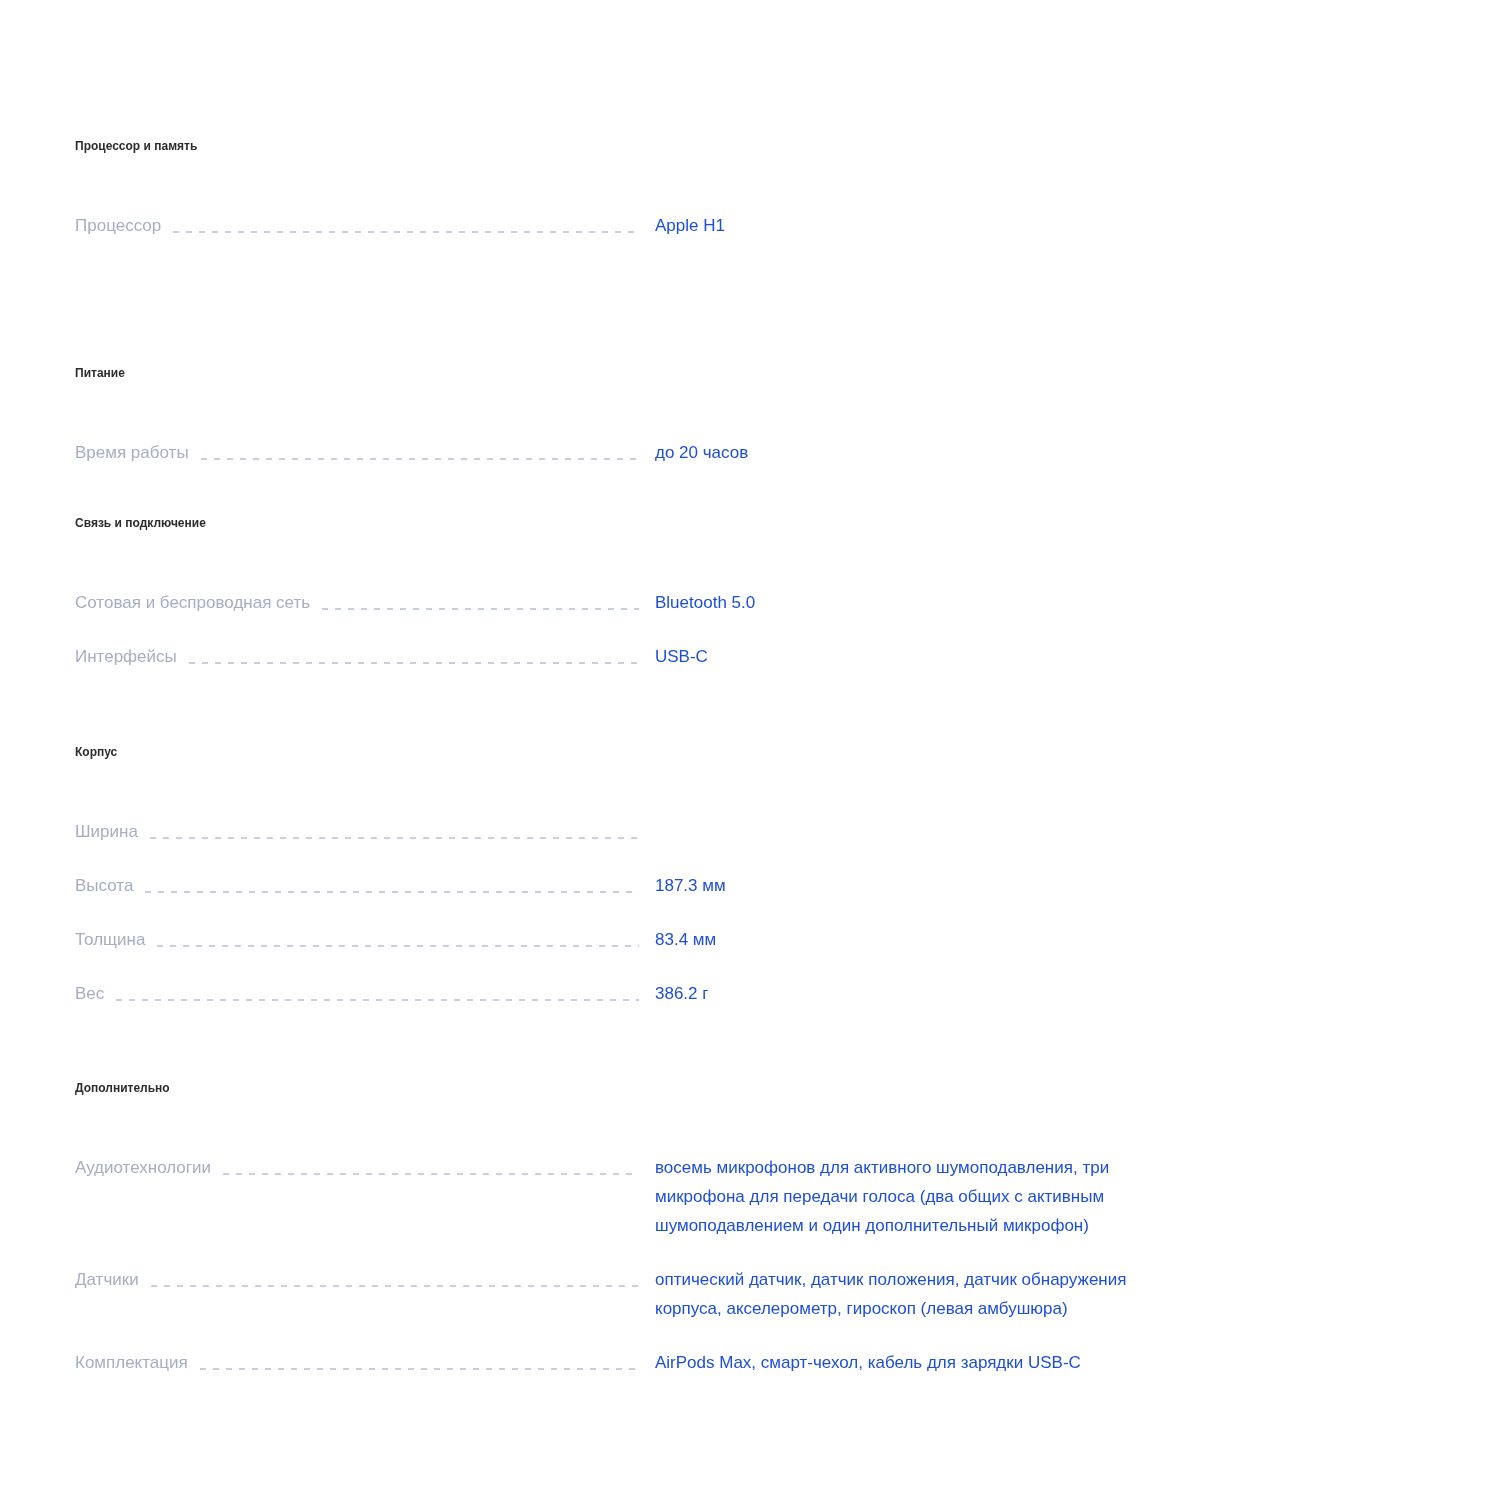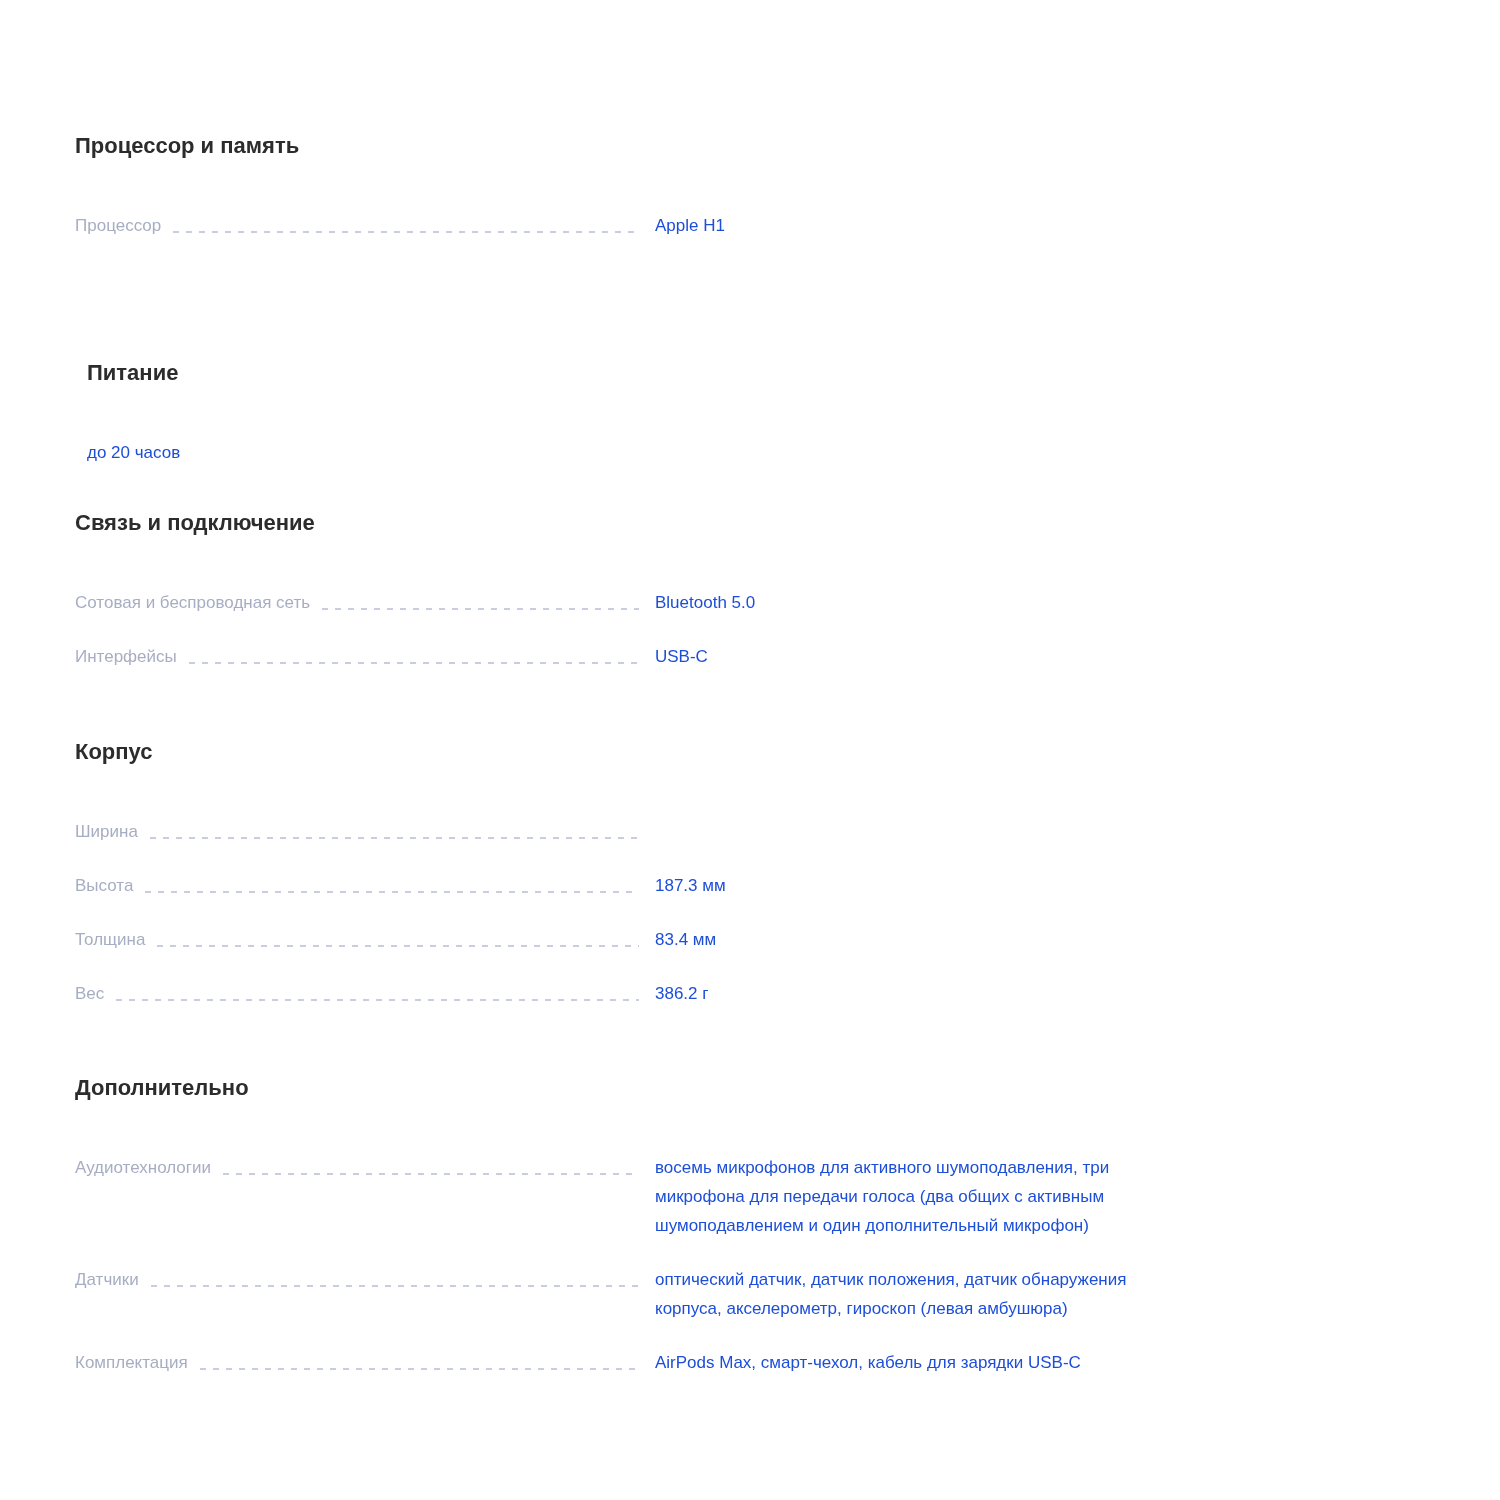--- a/index.html
+++ b/index.html
@@ -12,28 +12,28 @@
     overflow: hidden;
     font-family: "Liberation Sans", sans-serif;
     font-size: 17px;
     color: #333333;
   }
   .specs {
     padding: 0 75px;
   }
   .spec-section .section-title {
     font-weight: 700;
-    font-size: 22px;
+    font-size: 12px;
     line-height: 24px;
     color: #2c2c2c;
     margin: 0 0 53px 0;
   }
   
   .spec-section.s0 { margin-top: 134px; }
-  .spec-section.s1 { margin-top: 121px; margin-left: 12px; }
+  .spec-section.s1 { margin-top: 121px; }
   .spec-section.s2 { margin-top: 44px; }
   .spec-section.s3 { margin-top: 69px; }
   .spec-section.s4 { margin-top: 68px; }
 
   .spec-row {
     display: flex;
     align-items: flex-start;
     line-height: 29px;
     margin-bottom: 25px;
   }
@@ -76,20 +76,24 @@
         <span class="spec-label">Процессор</span>
         <span class="leader-line"></span>
       </div>
       <div class="spec-value">Apple H1</div>
     </div>
   </div>
 
   <div class="spec-section s1">
     <div class="section-title">Питание</div>
     <div class="spec-row">
+      <div class="row-left">
+        <span class="spec-label">Время работы</span>
+        <span class="leader-line"></span>
+      </div>
       <div class="spec-value">до 20 часов</div>
     </div>
   </div>
 
   <div class="spec-section s2">
     <div class="section-title">Связь и подключение</div>
     <div class="spec-row">
       <div class="row-left">
         <span class="spec-label">Сотовая и беспроводная сеть</span>
         <span class="leader-line"></span>

